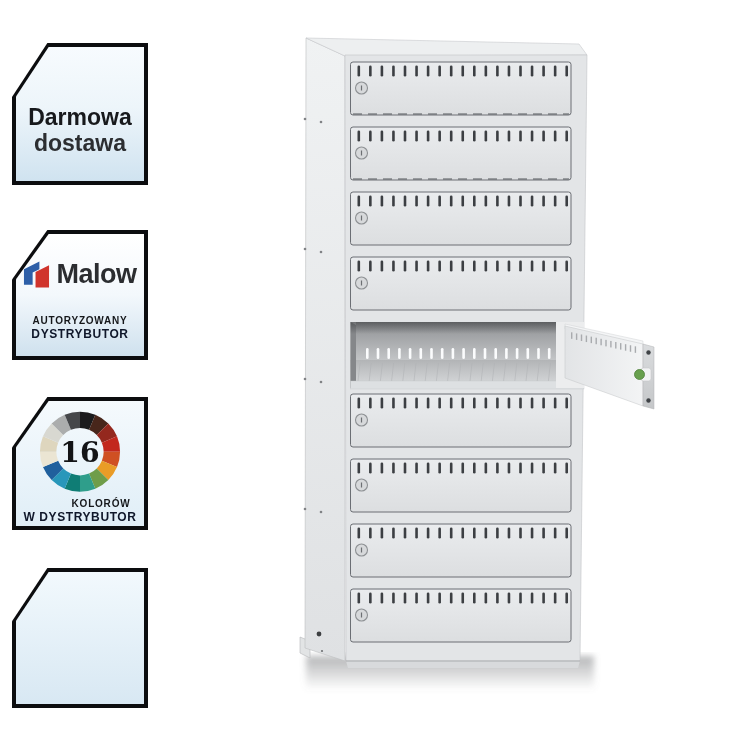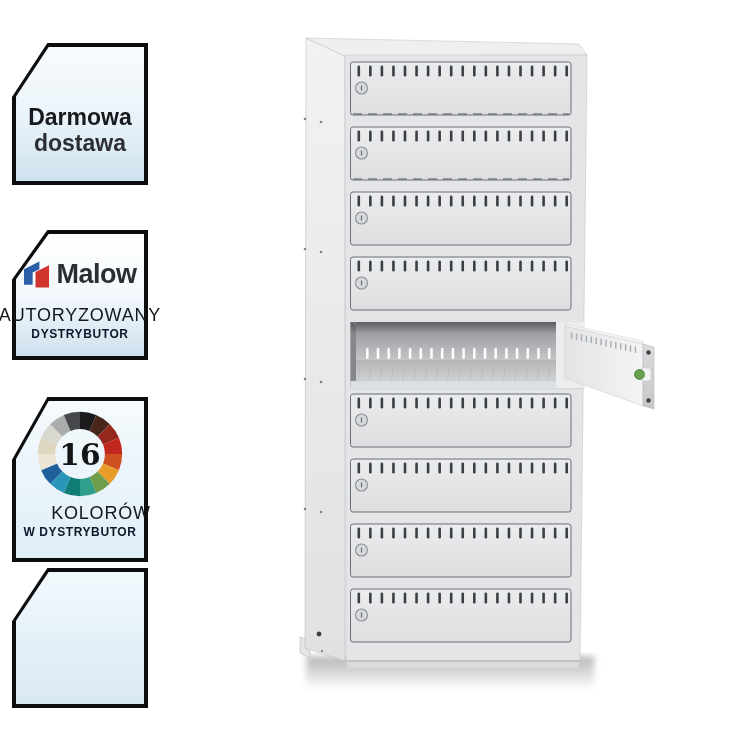--- a/index.html
+++ b/index.html
@@ -13,21 +13,21 @@
   .badge .shape-inner{position:absolute;inset:4px;
       clip-path:polygon(25.5% 0,100% 0,100% 100%,0 100%,0 37%);}
   .badge .content{position:absolute;inset:4px;display:flex;flex-direction:column;
       align-items:center;border-radius:26px;}
   .grad-a{background:linear-gradient(180deg,#f7fbfe 0%,#edf5fa 45%,#d0e3f0 100%);}
   .grad-b{background:linear-gradient(180deg,#ffffff 0%,#f3f8fc 50%,#cfe1ee 100%);}
   .grad-c{background:linear-gradient(180deg,#f5fafd 0%,#e0eef7 100%);}
   .grad-d{background:linear-gradient(180deg,#f2f9fd 0%,#d8e8f3 100%);}
   .t-big-bold{font-size:23px;font-weight:bold;color:#17191c;line-height:1.12;}
   .t-big{font-size:23px;color:#2c2e31;line-height:1.12;font-weight:bold;}
-  .t-small{font-size:18px;font-weight:normal;color:#15171a;letter-spacing:.8px;
+  .t-small{font-size:10px;font-weight:bold;color:#15171a;letter-spacing:.8px;
       line-height:1.3;white-space:nowrap;}
   .t-small2{font-size:12px;font-weight:bold;color:#0f172a;letter-spacing:.6px;
       line-height:1.3;white-space:nowrap;}
   .brand-row{display:flex;align-items:center;gap:6px;margin-top:25px;}
   .brand-word{font-size:27px;font-weight:bold;color:#2b2d30;letter-spacing:-.5px;}
   .spacer{flex:1;}
   svg text{font-family:"Liberation Sans",sans-serif;}
   .serif-num{font-family:"DejaVu Serif","Liberation Serif",serif;font-weight:bold;}
 </style>
 </head>
@@ -393,21 +393,21 @@
           <polygon points="13,12 27,5 27,28 13,28" fill="#d0342c"></polygon>
         </svg>
         <span class="brand-word">Malow</span>
       </div>
       <div class="spacer"></div>
       <div class="t-small">AUTORYZOWANY</div>
       <div class="t-small2" style="margin-bottom:13px;">DYSTRYBUTOR</div>
     </div>
   </div>
 
-  <div class="badge" style="left:12px;top:397px;width:136px;height:165px;">
+  <div class="badge" style="left:12px;top:397px;width:136px;height:133px;">
     <div class="shape-outer"></div>
     <div class="shape-inner grad-c"></div>
     <div class="content" style="padding-top:7px;">
       <svg width="92" height="92" viewBox="0 0 96 96">
         <g>
             <path d="M48.00 4.00 A44 44 0 0 1 64.84 7.35 L57.95 23.98 A26 26 0 0 0 48.00 22.00 Z" fill="#1b1b1d"></path>
             <path d="M64.84 7.35 A44 44 0 0 1 79.11 16.89 L66.38 29.62 A26 26 0 0 0 57.95 23.98 Z" fill="#48261b"></path>
             <path d="M79.11 16.89 A44 44 0 0 1 88.65 31.16 L72.02 38.05 A26 26 0 0 0 66.38 29.62 Z" fill="#94281e"></path>
             <path d="M88.65 31.16 A44 44 0 0 1 92.00 48.00 L74.00 48.00 A26 26 0 0 0 72.02 38.05 Z" fill="#c2271d"></path>
             <path d="M92.00 48.00 A44 44 0 0 1 88.65 64.84 L72.02 57.95 A26 26 0 0 0 74.00 48.00 Z" fill="#cf5023"></path>

